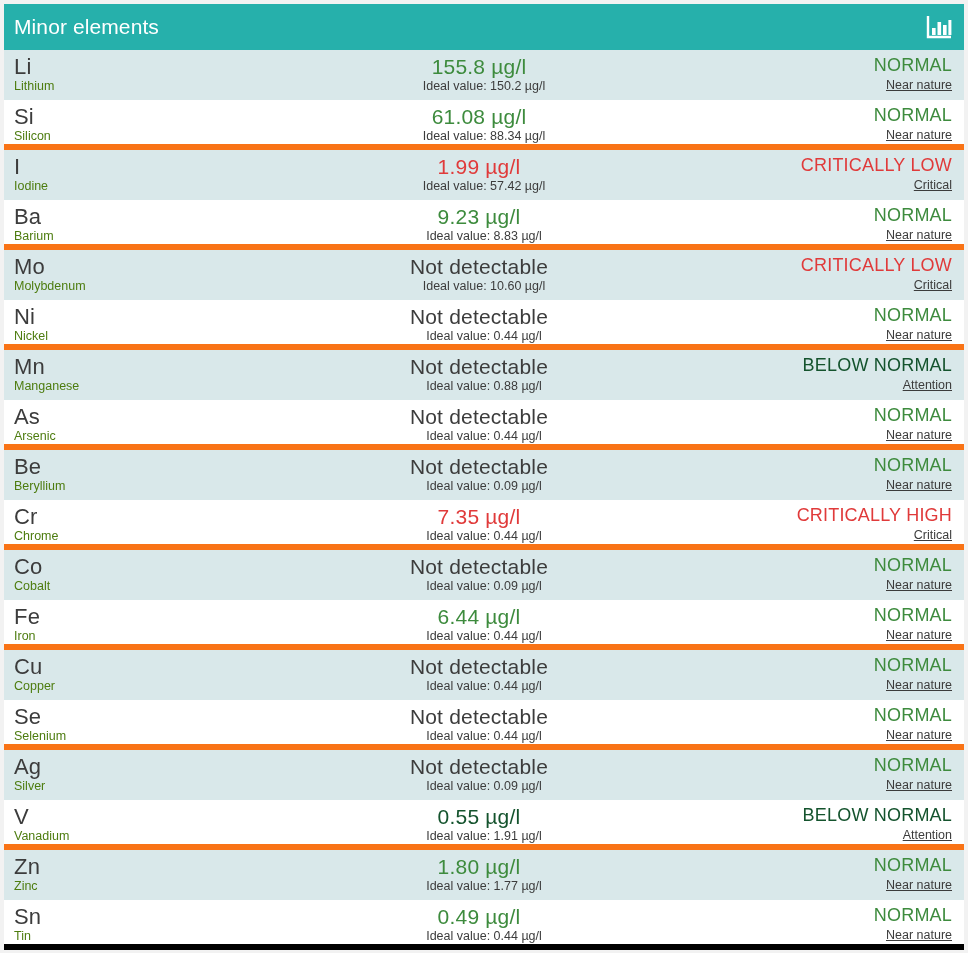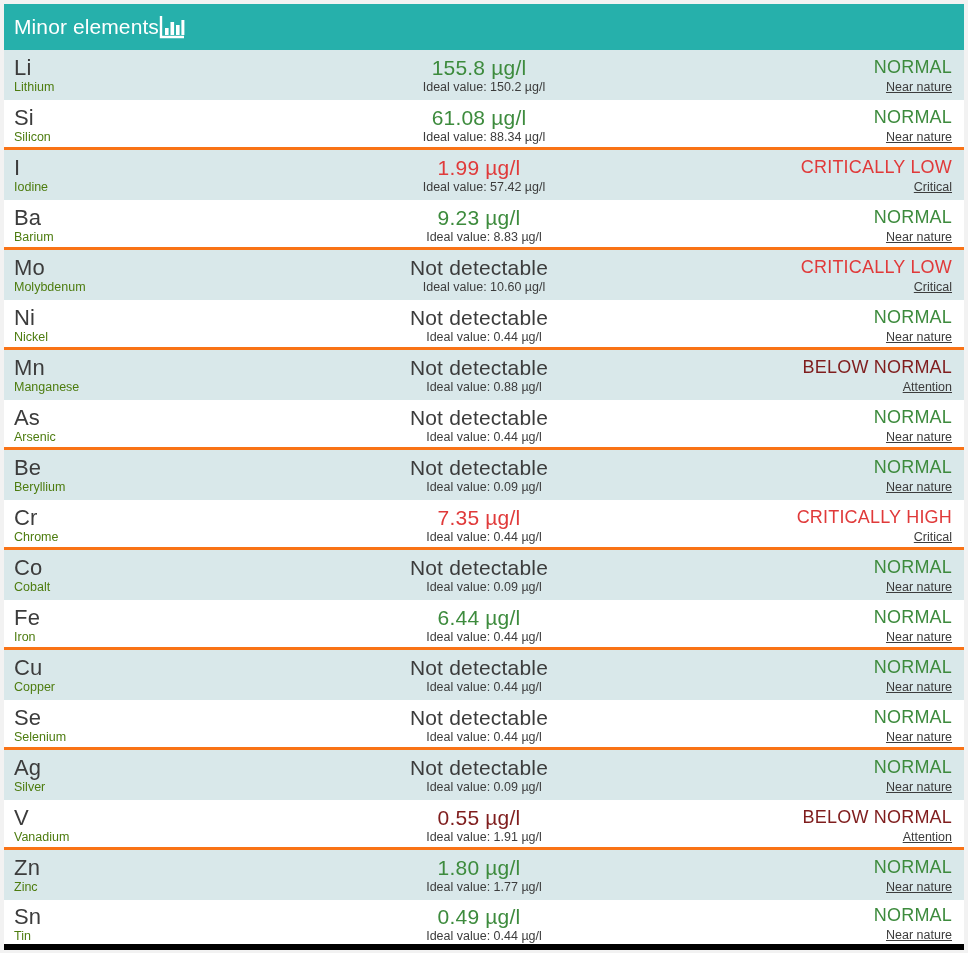--- a/index.html
+++ b/index.html
@@ -22,21 +22,21 @@
     background: #ffffff;
     overflow: hidden;
   }
 
   
   .card-header {
     height: 46px;
     background: #26b0ab;
     display: flex;
     align-items: center;
-    justify-content: flex-start;
+    justify-content: space-between;
     padding: 0 12px 0 10px;
   }
 
   .card-title {
     color: #ffffff;
     font-size: 21px;
     font-weight: 400;
     letter-spacing: 0.1px;
     line-height: 46px;
     white-space: nowrap;
@@ -55,21 +55,21 @@
   }
 
   
   .rows { display: block; }
 
   .row {
     display: flex;
     align-items: stretch;
     height: 50px;
     background: #ffffff;
-    border-bottom: 3px solid #f97316;
+    border-bottom: 6px solid #f97316;
   }
   .row.alt { background: #d9e8ea; border-bottom-color: #d9e8ea; }
   .row:last-child { border-bottom: 6px solid #000000; align-items: center; }
 
   .col-element {
     width: 260px;
     flex: 0 0 260px;
     padding: 4px 0 0 10px;
     display: flex;
     flex-direction: column;
@@ -135,21 +135,21 @@
     color: #3c3c3c;
     line-height: 15px;
     margin-top: 2px;
     text-align: right;
     text-decoration: underline;
   }
 
   
   .c-green   { color: #3d8b3d; }
   .c-red     { color: #e03a3a; }
-  .c-amber   { color: #7f1d1d; }
+  .c-amber   { color: #14532d; }
   .c-neutral { color: #3c3c3c; }
 </style>
 </head>
 <body>
 
 <div class="card">
 
   <div class="card-header">
     <span class="card-title">Minor elements</span>
     <div class="header-actions">

